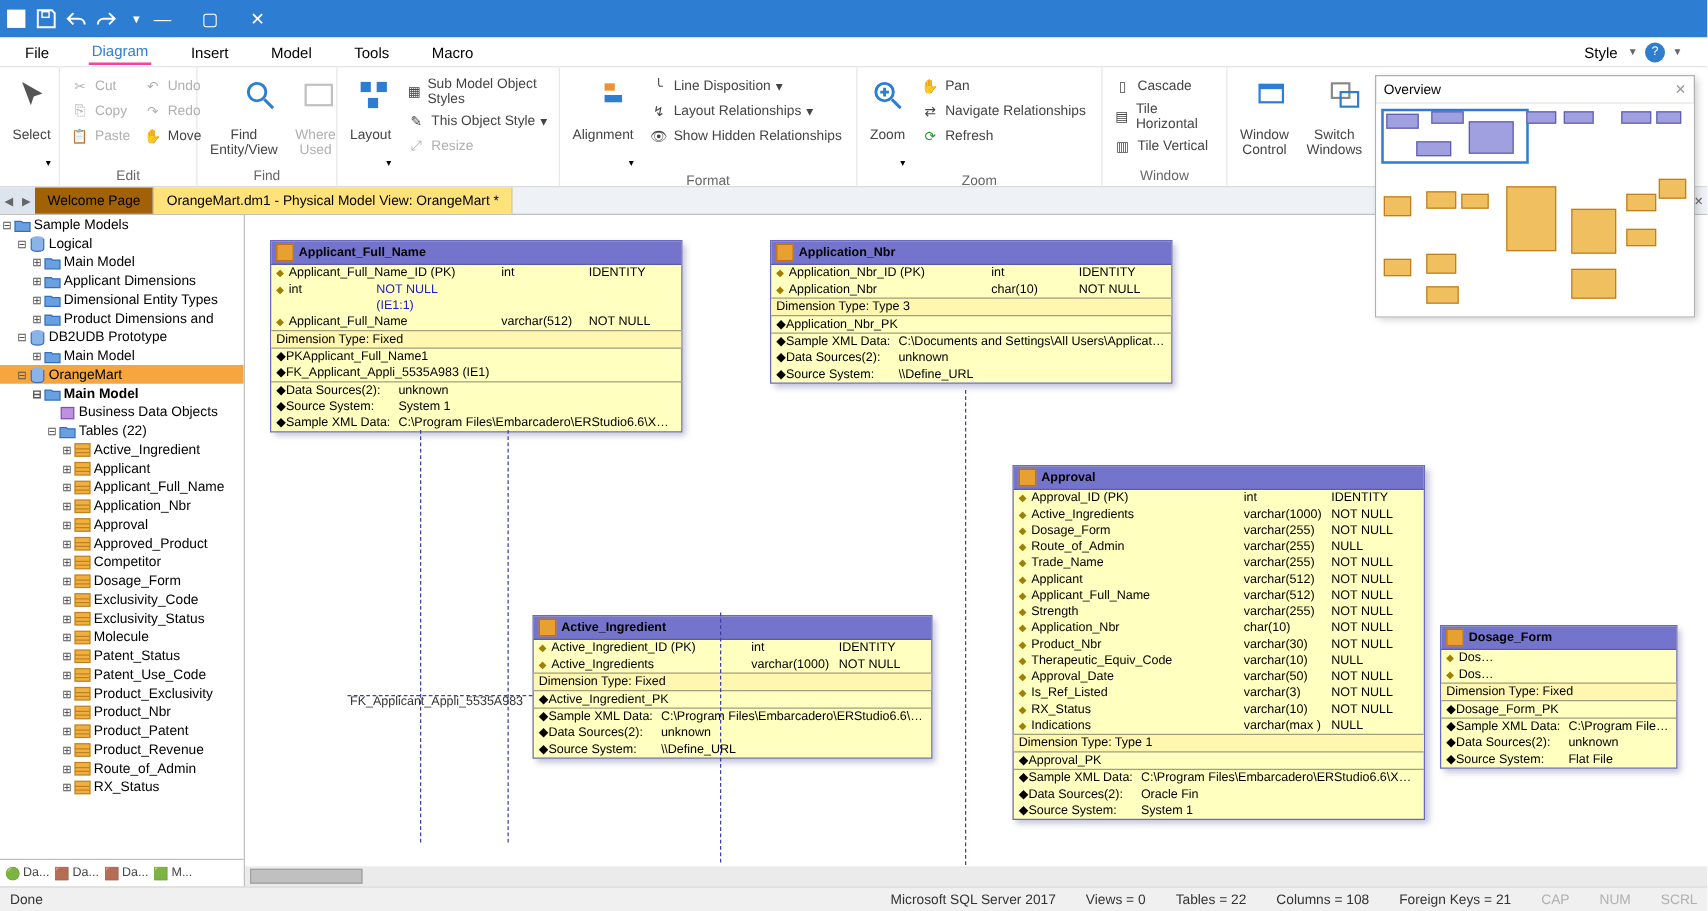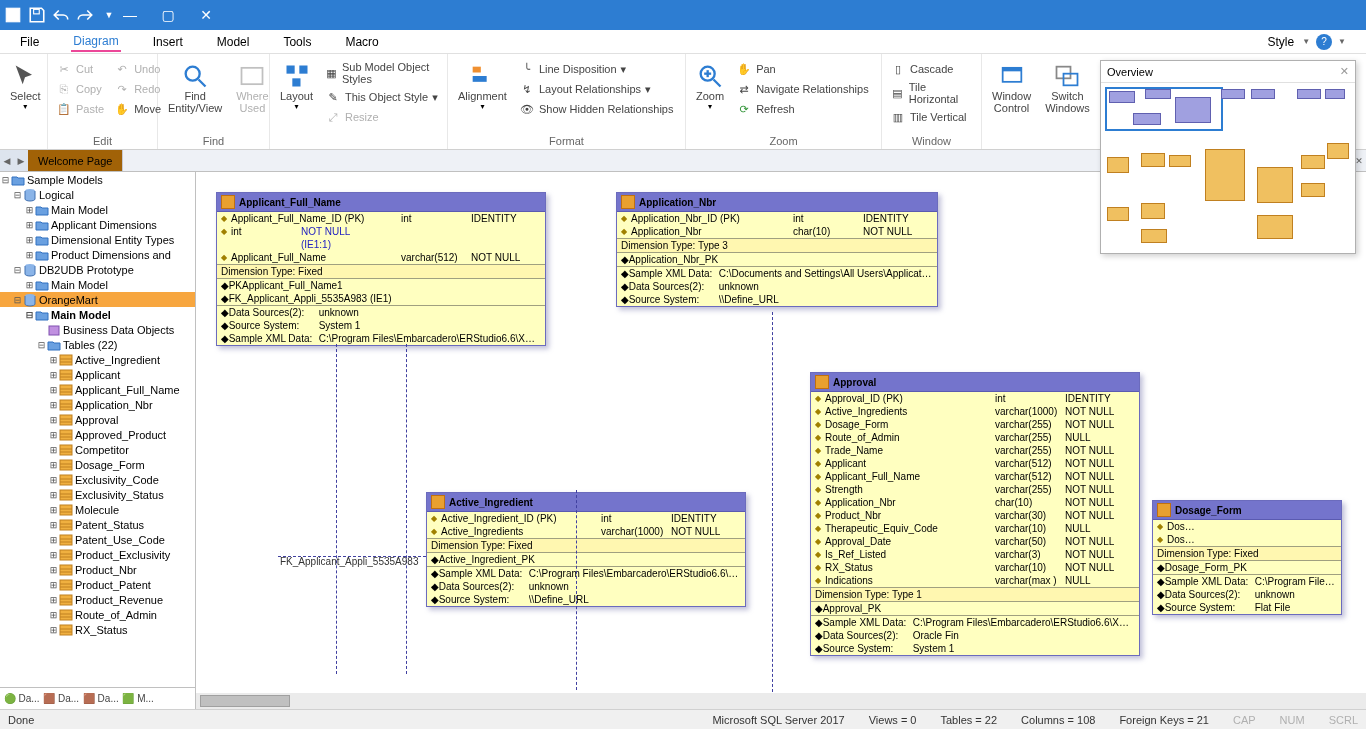--- a/index.html
+++ b/index.html
@@ -18,21 +18,21 @@
 .menubar span { cursor: pointer; padding: 2px 2px; }
 .menubar span.active { border-bottom: 2px solid #ec4899; color: #2d7dd2; }
 .menubar .right { margin-left: auto; display: flex; align-items: center; gap: 4px; }
 .helpcircle { width:16px;height:16px;border-radius:50%;background:#2d7dd2;color:#fff;display:inline-flex;align-items:center;justify-content:center;font-size:10px; }
 
 
 .ribbon { height: 96px; background: #fff; display: flex; border-bottom: 1px solid #d0d0d0; }
 .group { border-right: 1px solid #e8e8e8; padding: 2px 6px 0; display: flex; flex-direction: column; }
 .group .body { flex: 1; display: flex; gap: 6px; align-items: flex-start; padding-top: 4px;}
 .group .label { text-align: center; font-size: 11px; color: #666; padding: 2px 0; }
-.vbtn { display: flex; flex-direction: column; align-items: center; gap: 0; cursor: pointer; padding: 2px 4px; }
+.vbtn { display: flex; flex-direction: column; align-items: flex-end; gap: 12px; cursor: pointer; padding: 2px 4px; }
 .vbtn .icon { width: 28px; height: 28px; display:flex;align-items:center;justify-content:center; }
 .vbtn .txt { font-size: 11px; text-align: center; color: #444; white-space: pre-line; line-height: 1.1; }
 .vbtn.disabled .txt { color: #b0b0b0; }
 .smallbtns { display: flex; flex-direction: column; gap: 2px; }
 .sbtn { display: flex; align-items: center; gap: 4px; font-size: 11px; cursor: pointer; padding: 1px 2px; color: #444; }
 .sbtn.disabled { color: #b0b0b0; }
 .sbtn .ico { width: 16px; height: 16px; display:inline-flex;align-items:center;justify-content:center; }
 
 
 .tabstrip { height: 22px; background: #eef1f6; display: flex; align-items: stretch; border-bottom: 1px solid #c0c0c0; }
@@ -340,20 +340,23 @@
     </div>
     <div class="label">&nbsp;</div>
   </div>
 </div>
 
 <div class="tabstrip">
   <div class="nav">◀</div>
   <div class="nav">▶</div>
   <div class="tab">
       <span>Welcome Page</span>
+    </div>
+  <div class="tab active">
+      <span>OrangeMart.dm1 - Physical Model View: OrangeMart *</span>
     </div>
   <div style="flex:1;"></div>
   <div class="nav" style="background:#eef1f6;">✕</div>
 </div>
 
 <div class="main">
   <div class="sidebar">
     <div class="tree" id="tree">
         <div class="treerow" style="padding-left: 0px;">
           <span class="tw">⊟</span>

